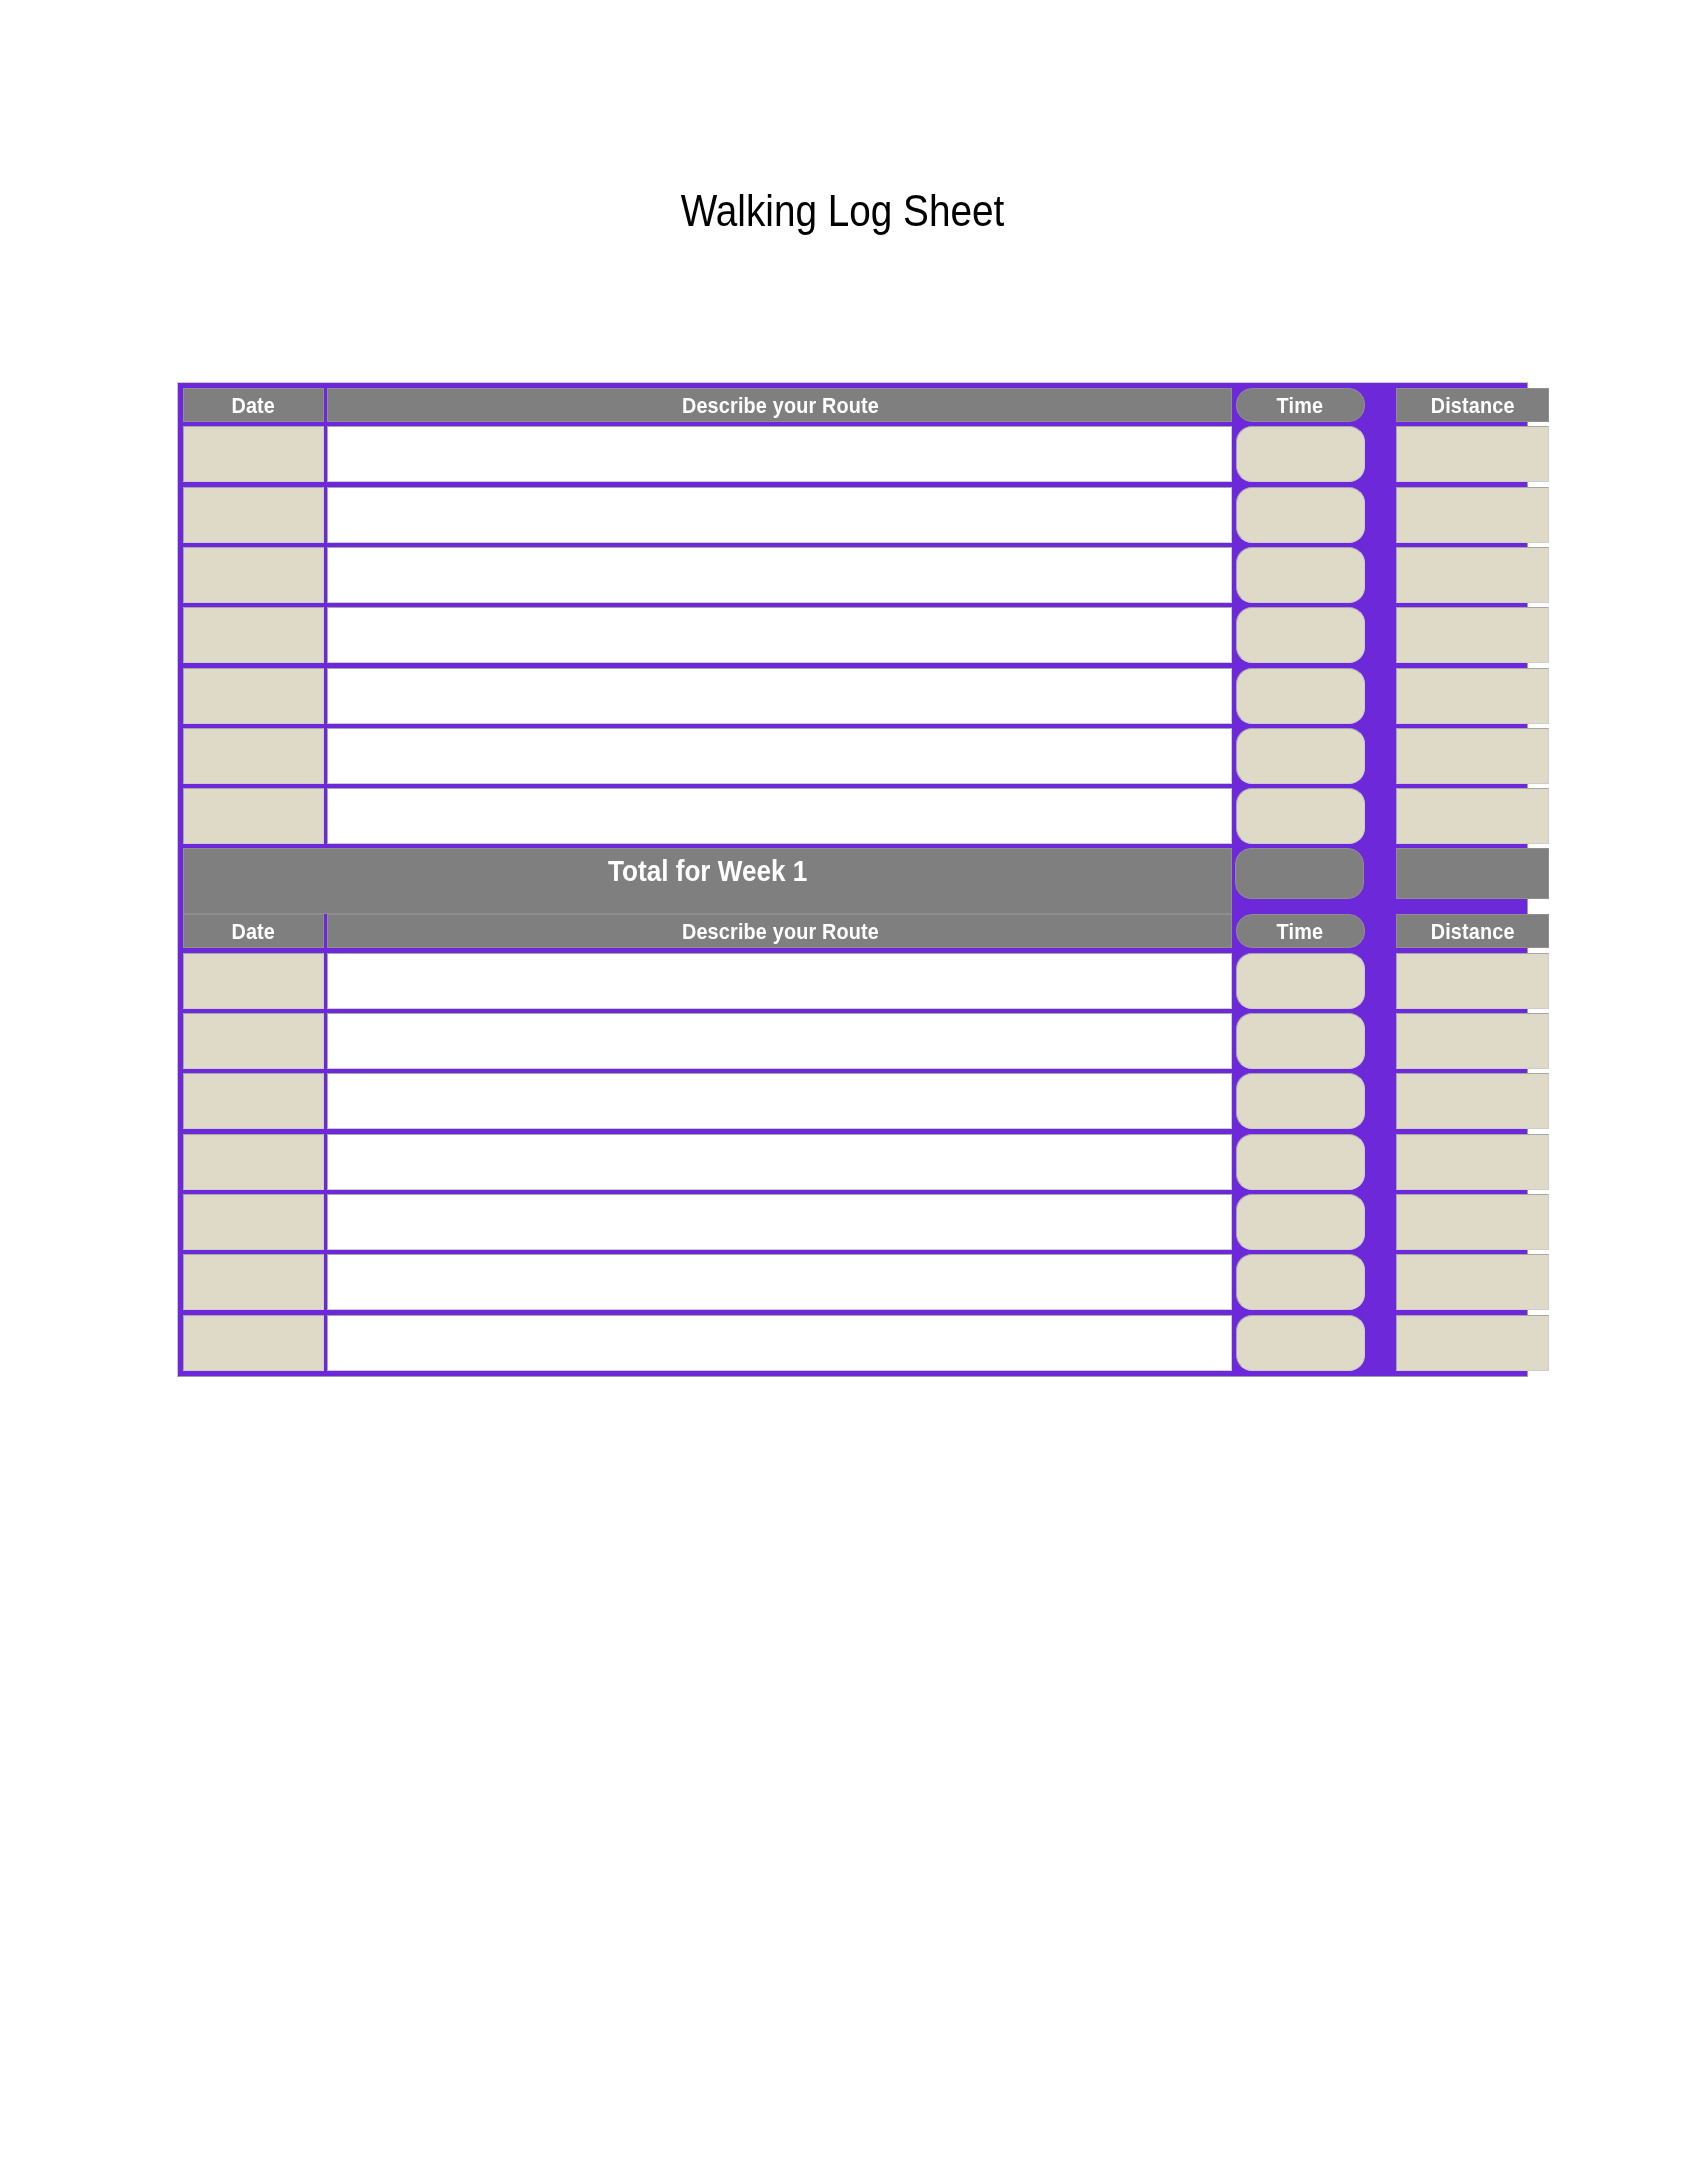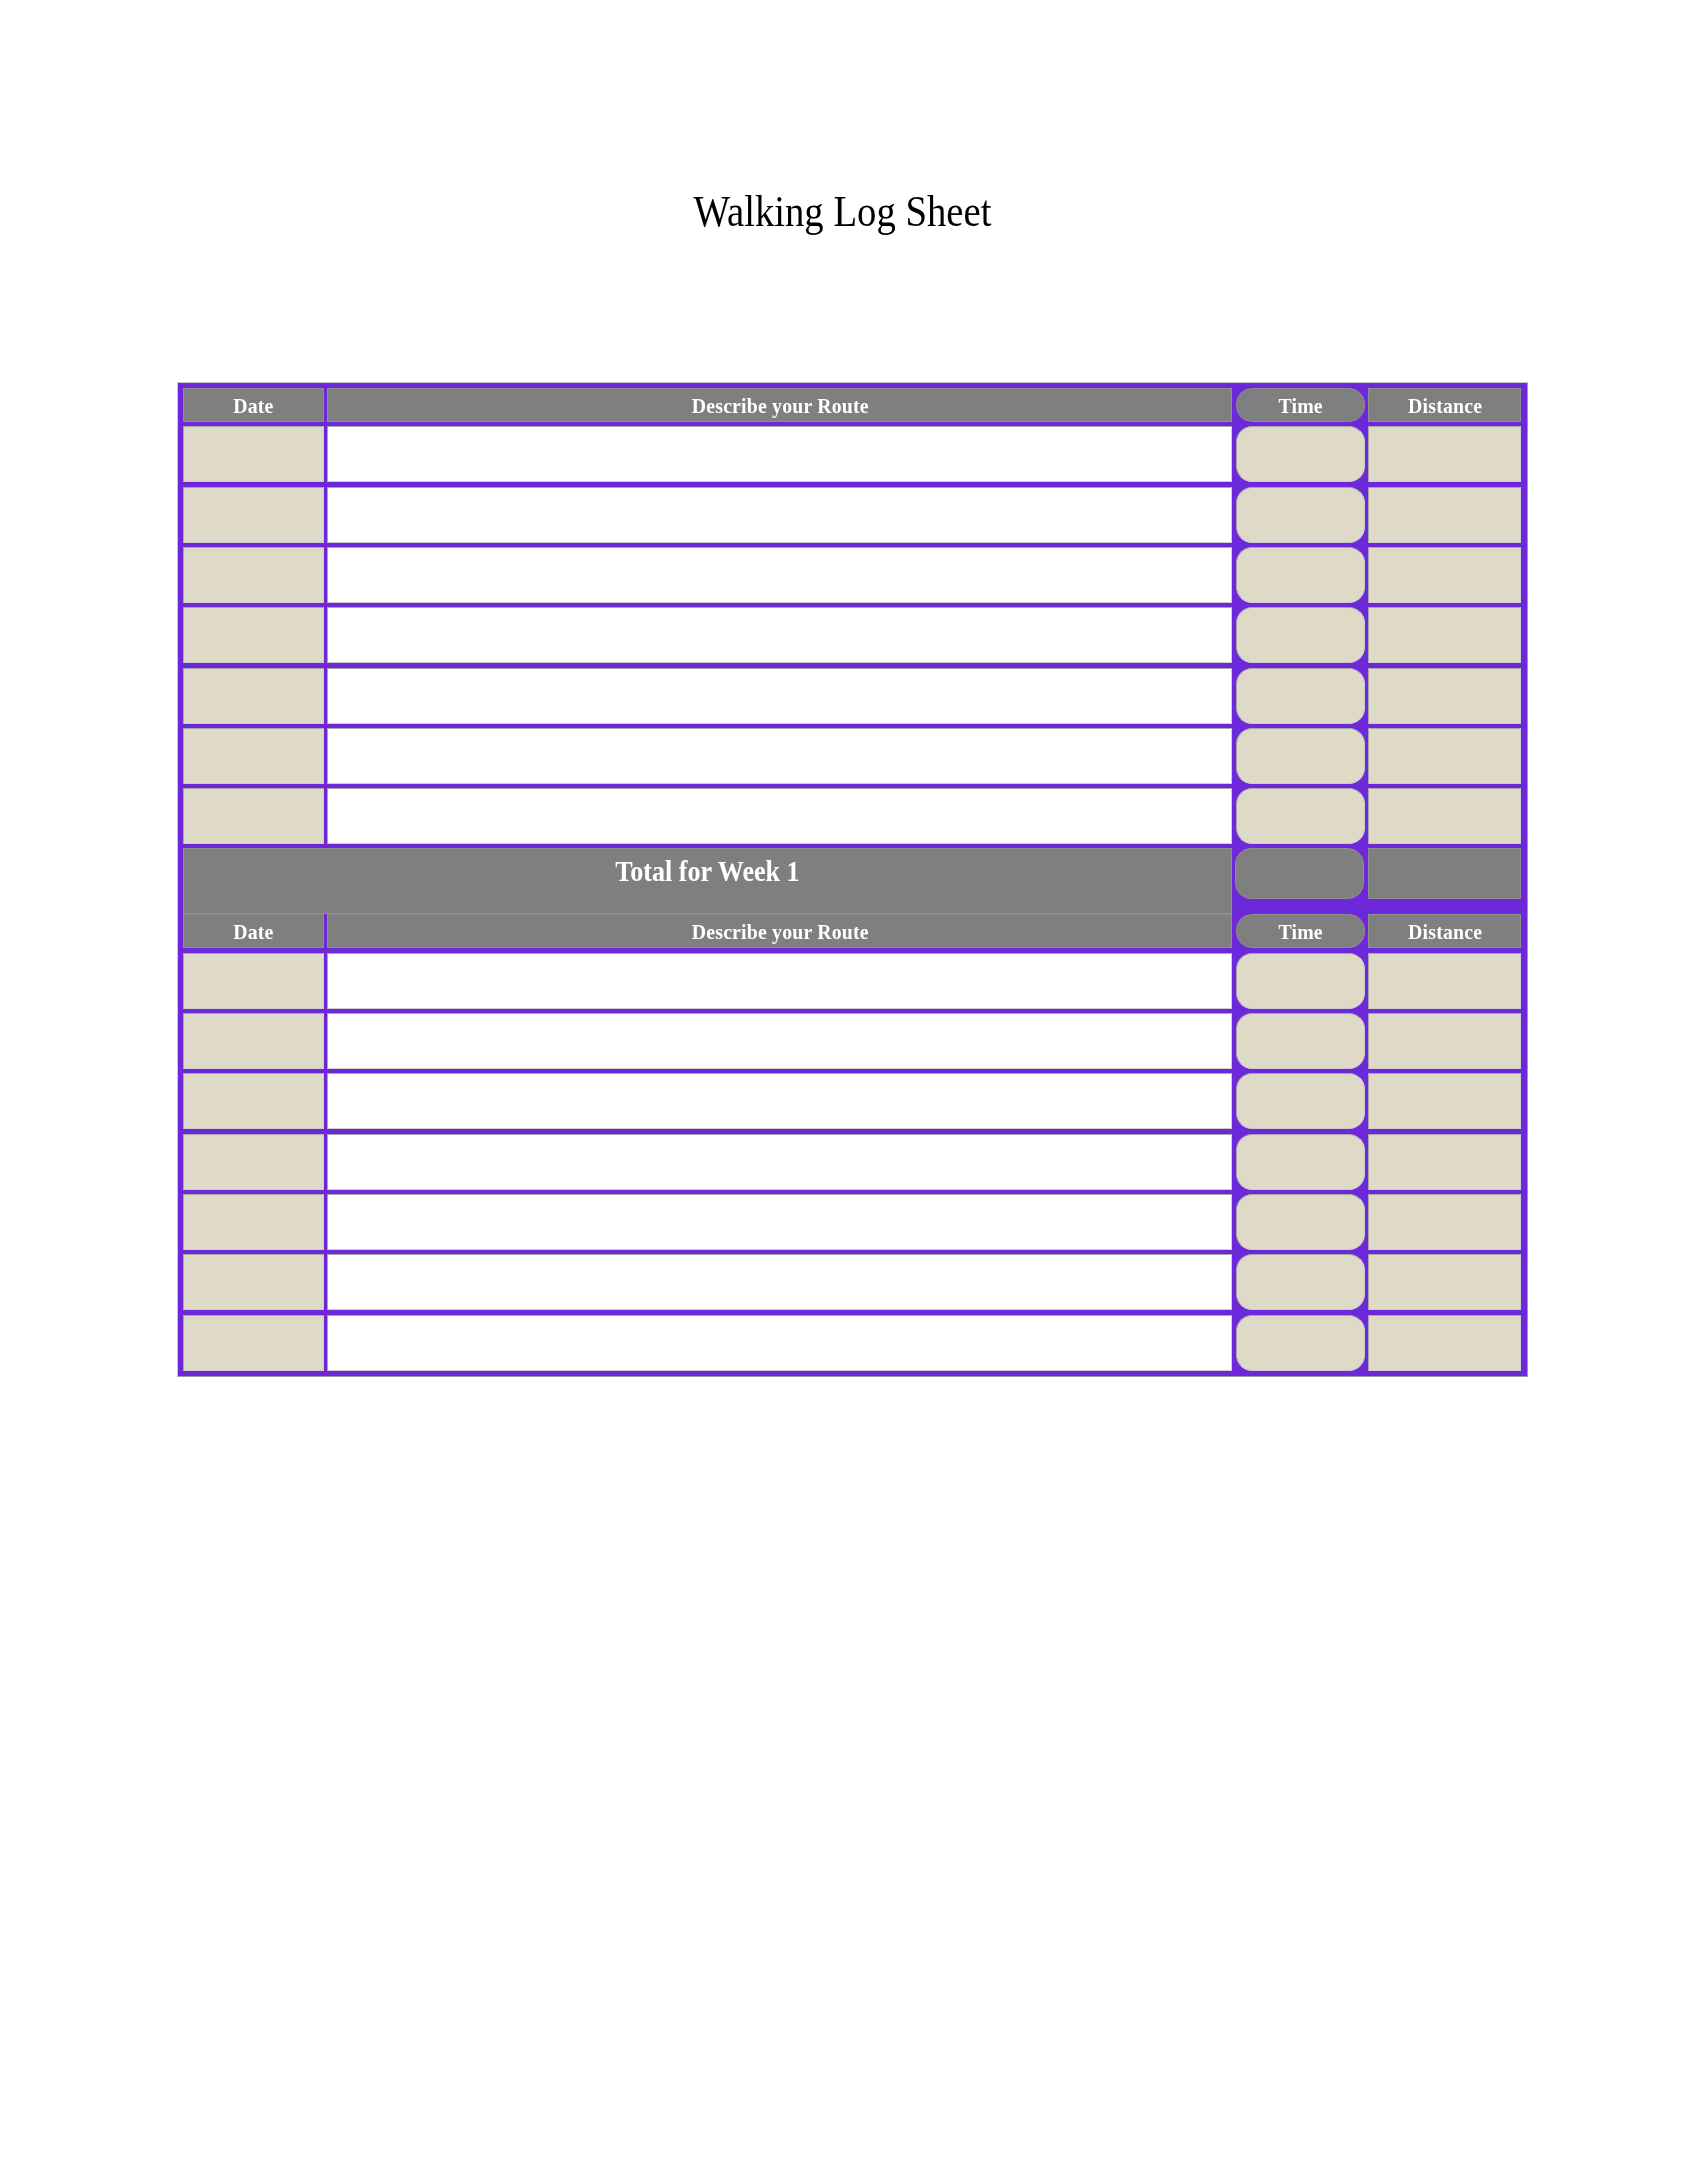--- a/index.html
+++ b/index.html
@@ -14,21 +14,20 @@
     font-family: "Liberation Sans", sans-serif;
     -webkit-font-smoothing: antialiased;
   }
 
   .page {
     position: relative;
     width: 1685px;
     height: 2181px;
     background: #ffffff;
     overflow: hidden;
-    font-family: Liberation Serif, serif;
   }
 
   
   .doc-title {
     position: absolute;
     left: 0;
     top: 186px;
     width: 1685px;
     text-align: center;
     font-size: 44px;
@@ -72,21 +71,21 @@
   .c-time     { width: 129px; flex: 0 0 129px; border-radius: 16px; }
   .c-distance { width: 153px; flex: 0 0 153px; }
 
   .cell {
     box-sizing: border-box;
     margin-right: 3.4px;
     border: 0.9px solid #a6a6a6;
     border-right-color: #cdcdcd;
     border-bottom-color: #cdcdcd;
   }
-  .cell:last-child { margin-right: 0; }
+  .cell:last-child { margin-right: 0; margin-left: 28px; }
 
   
   .hdr {
     background: #7f7f7f;
     color: #ffffff;
     font-weight: bold;
     font-size: 22px;
     line-height: 34px;
     height: 34px;
     text-align: center;

